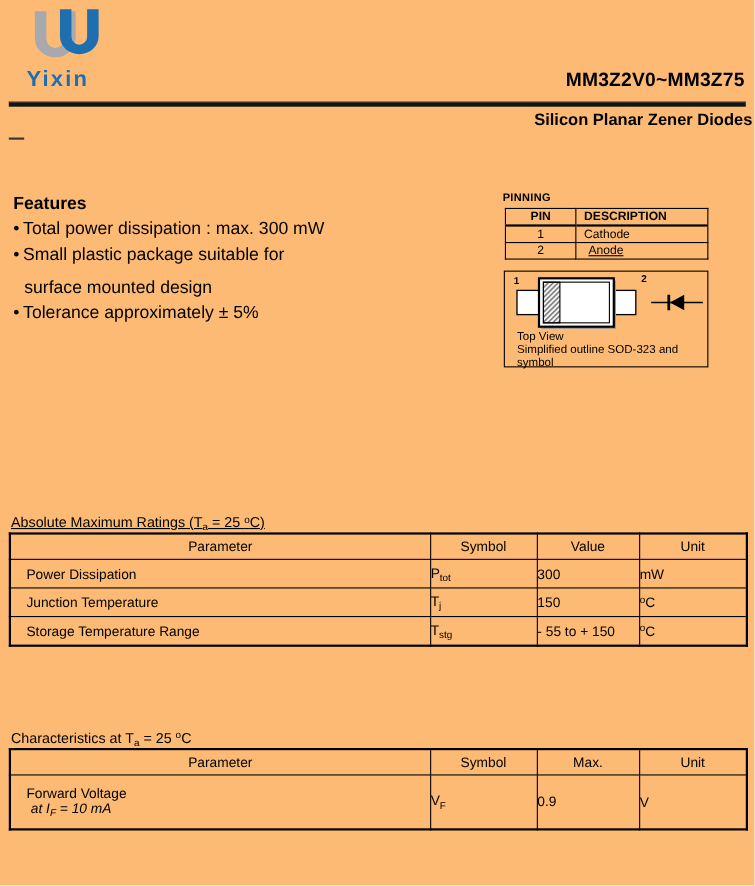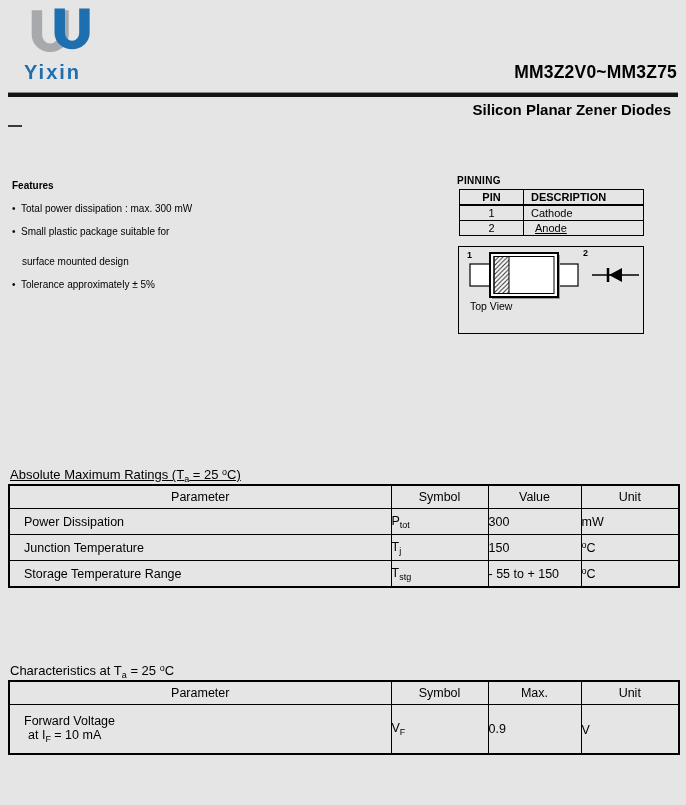--- a/index.html
+++ b/index.html
@@ -1,31 +1,31 @@
 <!DOCTYPE html>
 <html><head>
 <meta charset="utf-8">
 <style>
   html,body {margin:0; padding:0; background:#fff;}
   .page {
-    position:relative; width:686px; height:805px; background:#e5e5e5;
+    position:relative; width:686px; height:805px; background:#fdba74;
     font-family:"Liberation Sans", sans-serif; color:#000; overflow:hidden;
   }
 
   
   .logo {position:absolute; left:24px; top:8px; width:100px;}
   .logo-svg {display:block; width:76px; height:54px; margin-left:2px;}
   .logo-text {font-size:20px; font-weight:bold; letter-spacing:2px; margin-top:-1px;}
   .part-number {position:absolute; top:62px; right:9px; font-size:17.5px; font-weight:bold; letter-spacing:0.2px;}
   .header-rule {position:absolute; left:8px; right:8px; top:92px; height:4px; background:#141414; border-top:1px solid #8a8a8a;}
-  .subtitle {position:absolute; top:101px; right:15px; font-size:15px; font-weight:bold;}
+  .subtitle {position:absolute; top:101px; right:2px; font-size:15px; font-weight:bold;}
   .left-dash {position:absolute; left:8px; top:125px; width:14px; height:2px; background:#3a3a3a;}
 
   
-  .features {position:absolute; left:12px; top:179px; width:350px; font-size:10px; line-height:14px;}
+  .features {position:absolute; left:12px; top:179px; width:350px; font-size:16px; line-height:14px;}
   .features-title {font-weight:bold; margin-bottom:9px;}
   .feat-line {margin-bottom:9px;}
   .feat-cont {margin:16px 0 9px 10px;}
   .bullet {display:inline-block; width:9px;}
 
   
   .pinning-title {position:absolute; left:457px; top:175px; font-size:10px; font-weight:bold; letter-spacing:0.3px;}
   .pin-table {position:absolute; left:459px; top:189px; width:185px; border-collapse:collapse; font-size:11px; border:1.5px solid #000;}
   .pin-table th, .pin-table td {border:1px solid #000; height:14px; padding:0; font-weight:normal;}
   .pin-table th {border-bottom:2px solid #000; font-weight:bold;}
@@ -53,21 +53,21 @@
 
   
   .spec-table {position:absolute; left:8px; width:670px; border-collapse:collapse; font-size:12.5px; border:2px solid #000; table-layout:fixed;}
   .t-abs {top:484px;}
   .t-char {top:680px;}
   .spec-table th, .spec-table td {border:1px solid #000; padding:0; font-weight:normal;}
   .spec-table tr.head th {height:22px; text-align:center;}
   .spec-table td {height:25px; }
   .spec-table td.param {text-align:left; padding-left:14px;margin-left:16px;}
   .spec-table td.tall {height:48px;}
-  .param-l2 {padding-left:4px;}
+  .param-l2 {padding-left:4px;font-style:italic;}
 </style>
 </head>
 <body>
 
 <div class="page">
 
   <div class="logo">
     <svg class="logo-svg" viewBox="0 0 80 56">
       <path d="M6,2 H17 V28 A8.5,9 0 0 0 34,28 V2 H45 V28 A19.5,18 0 0 1 6,28 Z" fill="#a7a9ac"></path>
       <path d="M30,0 H41 V26 A7.5,8 0 0 0 56,26 V0 H67 V26 A18.5,17 0 0 1 30,26 Z" fill="#1e6fb0"></path>
@@ -130,20 +130,21 @@
 
       <g>
         <line x1="133" y1="28" x2="180" y2="28" stroke="#000" stroke-width="1.5"></line>
         <line x1="149" y1="21" x2="149" y2="35" stroke="#000" stroke-width="2.5"></line>
         <polygon points="163,21 163,35 150,28" fill="#000"></polygon>
       </g>
     </svg>
     <span class="pin-lbl p1">1</span>
     <span class="pin-lbl p2">2</span>
     <div class="pkg-cap c1">Top View</div>
+    <div class="pkg-cap c2">Simplified outline SOD-323 and symbol</div>
   </div>
 
   <div class="sec-heading u h-abs">
     <span>Absolute Maximum Ratings (T</span><span class="sub">a</span><span> = 25 </span><span class="sup">o</span><span>C)</span>
   </div>
   <table class="spec-table t-abs">
     <colgroup>
         <col style="width:382px">
         <col style="width:97px">
         <col style="width:93px">

